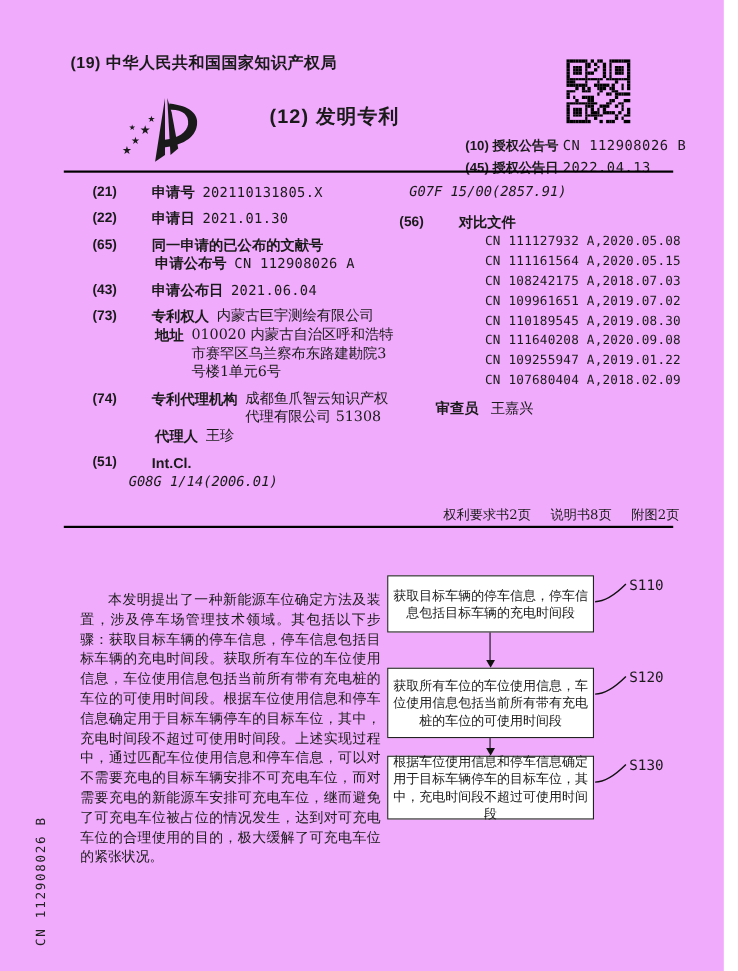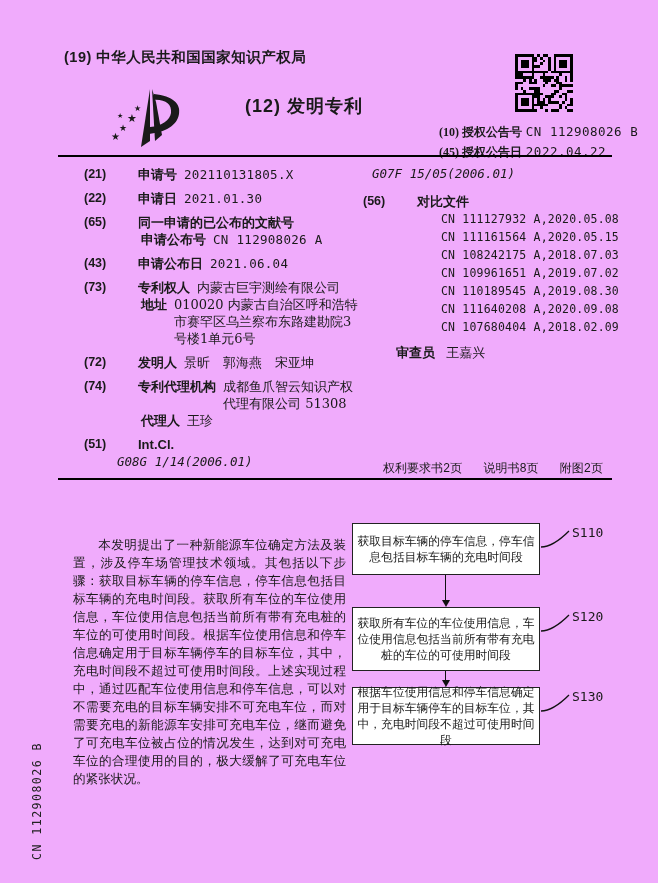--- a/index.html
+++ b/index.html
@@ -13,21 +13,21 @@
   .doc-type{position:absolute;left:245px;top:94px;
             font-family:"Liberation Sans",sans-serif;font-weight:bold;
             font-size:18px;letter-spacing:1px;}
   .logo{position:absolute;left:103px;top:88px;}
   .qr{position:absolute;left:515px;top:54px;width:58px;height:58px;
       display:grid;grid-template-columns:repeat(21,1fr);grid-auto-rows:1fr;}
   .qr i{display:block;}
   .qr i.on{background:#000;}
 
   .grant-block{position:absolute;left:423px;top:122px;line-height:19px;font-size:12px;}
-  .glabel{font-family:Liberation Serif, serif;font-weight:bold;margin-left:16px;}
+  .glabel{font-family:Liberation Sans, sans-serif;font-weight:bold;}
   .gval{font-family:"DejaVu Sans Mono",monospace;font-size:12.5px;letter-spacing:0.5px;}
 
   .hr{position:absolute;left:58px;width:554px;height:2px;background:#000;}
   .hr1{top:155px;} .hr2{top:478px;}
 
   
   .col-left{position:absolute;left:64px;top:166px;width:294px;font-size:13px;line-height:17px;}
   .col-right{position:absolute;left:363px;top:165px;width:256px;font-size:13px;line-height:17px;}
   .field{margin-bottom:7px;margin-left:20px;}
   .frow{display:flex;align-items:flex-start;}
@@ -35,21 +35,21 @@
   .flabel{font-family:"Liberation Sans",sans-serif;font-weight:bold;font-size:13px;margin-right:7px;white-space:nowrap;padding-left:24px;}
   .fval{font-family:"DejaVu Serif",serif;}
   .fval.mono{font-family:"DejaVu Sans Mono",monospace;font-size:12.5px;letter-spacing:0.3px;}
   .fval.wrap{flex:1 1 auto;}
   .sub-row{margin-left:33px;display:flex;align-items:flex-start;}
   .ipc{font-family:"DejaVu Sans Mono",monospace;font-style:italic;font-size:12.5px;}
   .ipc-extra{margin-left:9px;margin-bottom:11px;}
   .refs{margin-left:13px;line-height:18px;font-family:"DejaVu Sans Mono",monospace;
         font-size:11.5px;letter-spacing:0.2px;text-align:right;}
   .examiner{margin-top:8px;margin-left:9px;}
-  .pages{position:absolute;left:383px;top:460px;font-size:12px;font-family:Liberation Mono, monospace;}
+  .pages{position:absolute;left:403px;top:460px;font-size:12px;}
   .pages span{margin-right:14px;}
 
   
   .title-sec{position:absolute;left:64px;top:485px;font-size:13px;line-height:17.5px;}
   .invention-title{margin-left:30px;}
   .abstract{position:absolute;left:73px;top:536px;width:273px;
             font-size:12.6px;line-height:18px;text-align:justify;text-indent:2em;}
 
   
   .flowchart{position:absolute;left:340px;top:513px;width:331px;height:250px;}
@@ -538,21 +538,21 @@
       <i class="on"></i>
     </div>
 
   <div class="grant-block">
     <div>
       <span class="glabel">(10) 授权公告号</span>
       <span class="gval">CN 112908026 B</span>
     </div>
     <div>
       <span class="glabel">(45) 授权公告日</span>
-      <span class="gval">2022.04.22</span>
+      <span class="gval">2022.04.13</span>
     </div>
   </div>
 
   <div class="hr hr1"></div>
 
   <div class="col-left">
 
     <div class="field frow">
       <span class="fnum">(21)</span>
       <span class="flabel">申请号</span>
@@ -587,25 +587,20 @@
         <span class="fnum">(73)</span>
         <span class="flabel">专利权人</span>
         <span class="fval">内蒙古巨宇测绘有限公司</span>
       </div>
       <div class="sub-row">
         <span class="flabel">地址</span>
         <span class="fval wrap">010020 内蒙古自治区呼和浩特市赛罕区乌兰察布东路建勘院3号楼1单元6号</span>
       </div>
     </div>
 
-    <div class="field frow">
-      <span class="fnum">(72)</span>
-      <span class="flabel">发明人</span>
-      <span class="fval">景昕　郭海燕　宋亚坤</span>
-    </div>
 
     <div class="field">
       <div class="frow">
         <span class="fnum">(74)</span>
         <span class="flabel">专利代理机构</span>
         <span class="fval wrap">成都鱼爪智云知识产权代理有限公司 51308</span>
       </div>
       <div class="sub-row">
         <span class="flabel">代理人</span>
         <span class="fval">王珍</span>
@@ -618,34 +613,35 @@
         <span class="flabel">Int.Cl.</span>
       </div>
       <div class="sub-row">
         <span class="ipc">G08G 1/14(2006.01)</span>
       </div>
     </div>
 
   </div>
 
   <div class="col-right">
-    <div class="ipc ipc-extra">G07F 15/05(2006.01)</div>
+    <div class="ipc ipc-extra">G07F 15/00(2857.91)</div>
 
     <div class="frow">
       <span class="fnum">(56)</span>
       <span class="flabel">对比文件</span>
     </div>
 
     <div class="refs">
       <div>CN 111127932 A,2020.05.08</div>
       <div>CN 111161564 A,2020.05.15</div>
       <div>CN 108242175 A,2018.07.03</div>
       <div>CN 109961651 A,2019.07.02</div>
       <div>CN 110189545 A,2019.08.30</div>
       <div>CN 111640208 A,2020.09.08</div>
+      <div>CN 109255947 A,2019.01.22</div>
       <div>CN 107680404 A,2018.02.09</div>
     </div>
 
     <div class="examiner">
       <span class="flabel">审查员</span>
       <span class="fval">王嘉兴</span>
     </div>
   </div>
 
   <div class="pages">

